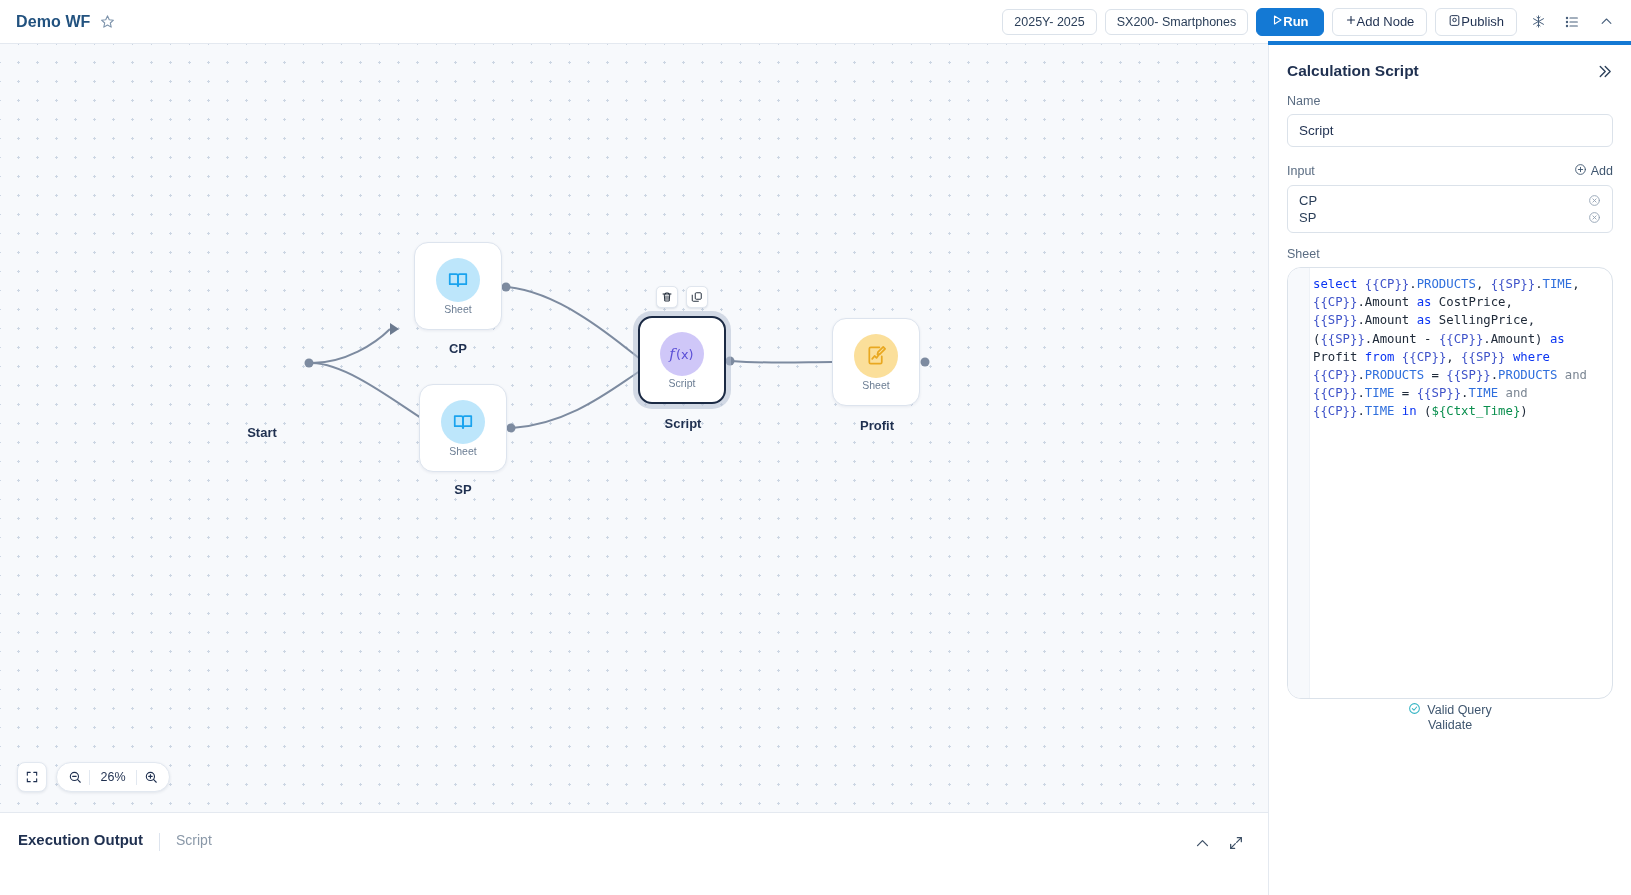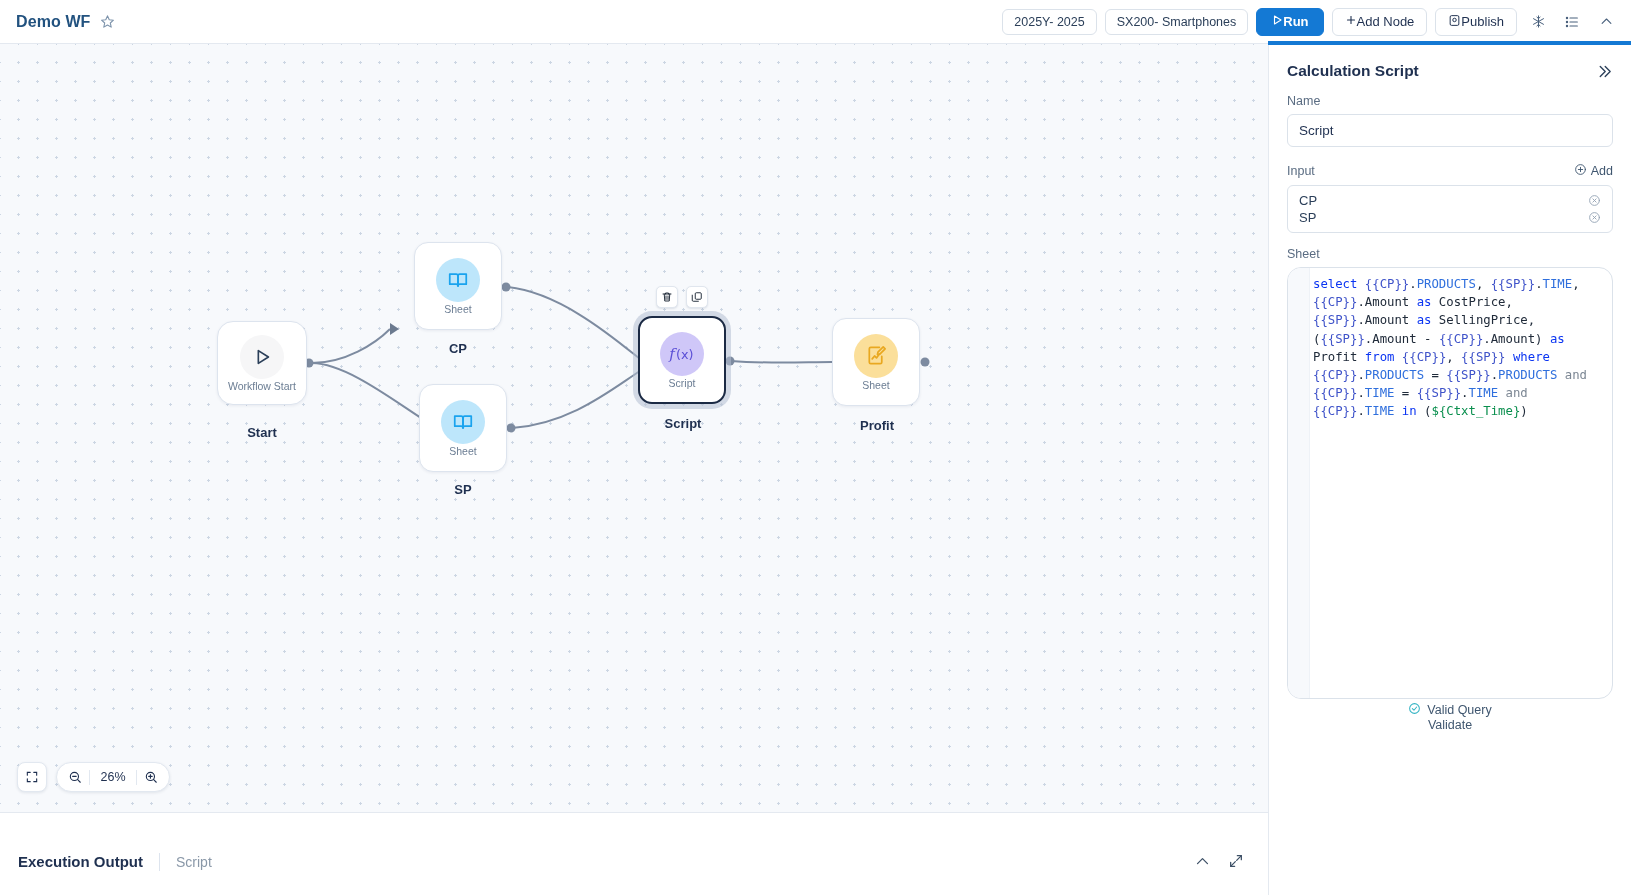--- a/index.html
+++ b/index.html
@@ -105,21 +105,21 @@
     display:flex; align-items:center; padding:0 4px;
   }
   .zoom-group .zb { width:28px; height:28px; display:flex; align-items:center; justify-content:center; cursor:pointer; }
   .zoom-sep { width:1px; height:15px; background:#e2e8f0; }
   .zoom-val { font-size:12.5px; color:#1f3050; padding:0 9px; min-width:46px; text-align:center; }
 
   
   .bottombar {
     position:absolute; left:0; top:812px; width:1268px; height:71px;
     background:#fff; border-top:1px solid #e4e9f0;
-    display:flex; align-items:center; padding-top:26px;
+    display:flex; align-items:flex-start; padding-top:18px;
   }
   .bb-title { margin-left:18px; font-size:15px; font-weight:700; color:#1f3050; }
   .bb-sep { width:1px; height:18px; background:#dde4ee; margin:2px 16px 0 16px; }
   .bb-sub { font-size:14px; color:#8a98a8; margin-top:1px; }
   .bb-actions { margin-left:auto; display:flex; gap:10px; padding-right:20px; }
   .bb-ic { width:24px; height:24px; display:flex; align-items:center; justify-content:center; cursor:pointer; color:#3d5066; }
 
   
   .panel {
     position:absolute; left:1268px; top:44px; width:363px; height:851px;
@@ -270,28 +270,20 @@
         <circle cx="925" cy="318" r="4.5"></circle>
       </g>
       <g fill="#6b7a8f">
         <polygon points="390,279 399,285 390,291"></polygon>
         <polygon points="438,378 447,384 438,390"></polygon>
         <polygon points="641,309 650,315 641,321"></polygon>
         <polygon points="833,312 842,318 833,324"></polygon>
       </g>
     </svg>
 
-    <div class="node start" style="left:217px; top:277px;">
-      <div class="bubble start">
-        <svg width="22" height="22" viewBox="0 0 24 24" fill="none" stroke="#2b3f59" stroke-width="1.8" stroke-linejoin="round">
-          <polygon points="8,5 19,12 8,19"></polygon>
-        </svg>
-      </div>
-      <div class="inner-label">Workflow Start</div>
-    </div>
     <div class="node-caption" style="left:202px; top:381px;">Start</div>
 
     <div class="node" style="left:414px; top:198px;">
       <div class="bubble sheet">
         <svg width="22" height="22" viewBox="0 0 24 24" fill="none" stroke="#1aa3ee" stroke-width="1.9" stroke-linejoin="round">
           <path d="M3 5.5 h7 a2 2 0 0 1 2 2 v11 a2 2 0 0 0 -2 -2 h-7 z"></path>
           <path d="M21 5.5 h-7 a2 2 0 0 0 -2 2 v11 a2 2 0 0 1 2 -2 h7 z"></path>
         </svg>
       </div>
       <div class="inner-label">Sheet</div>

